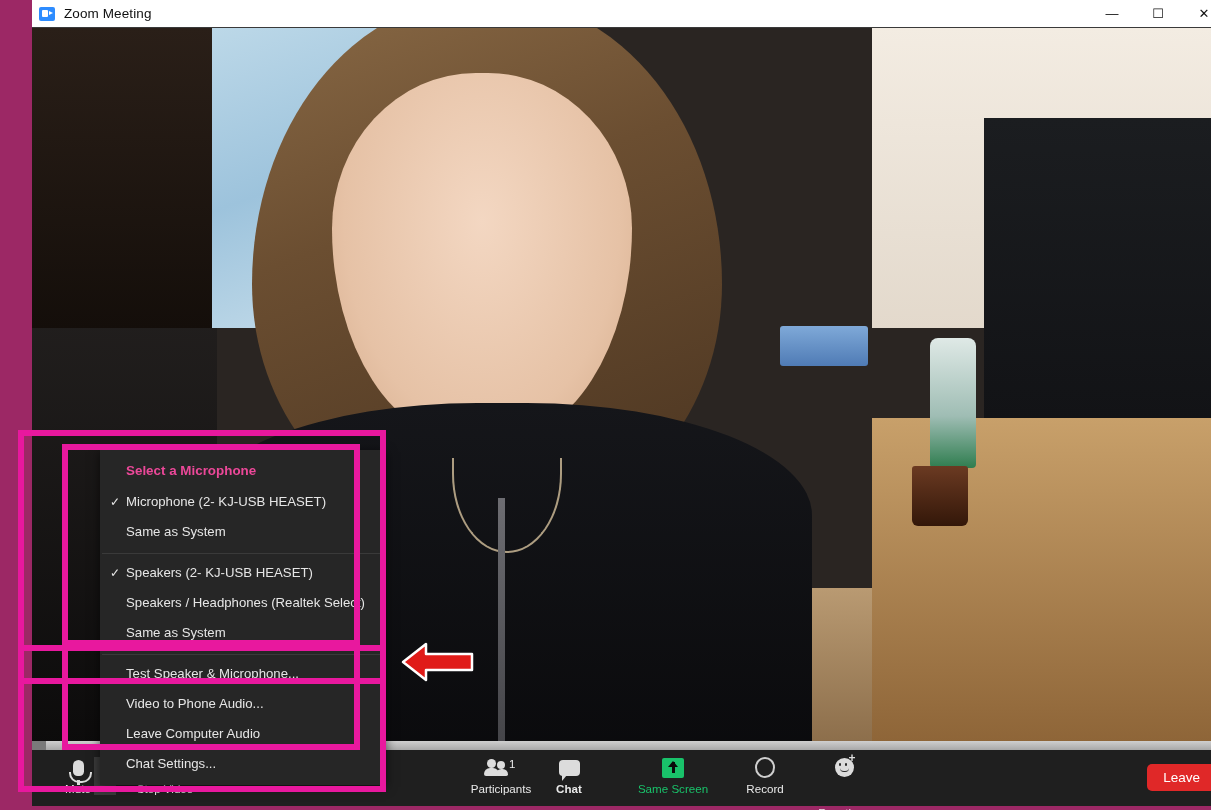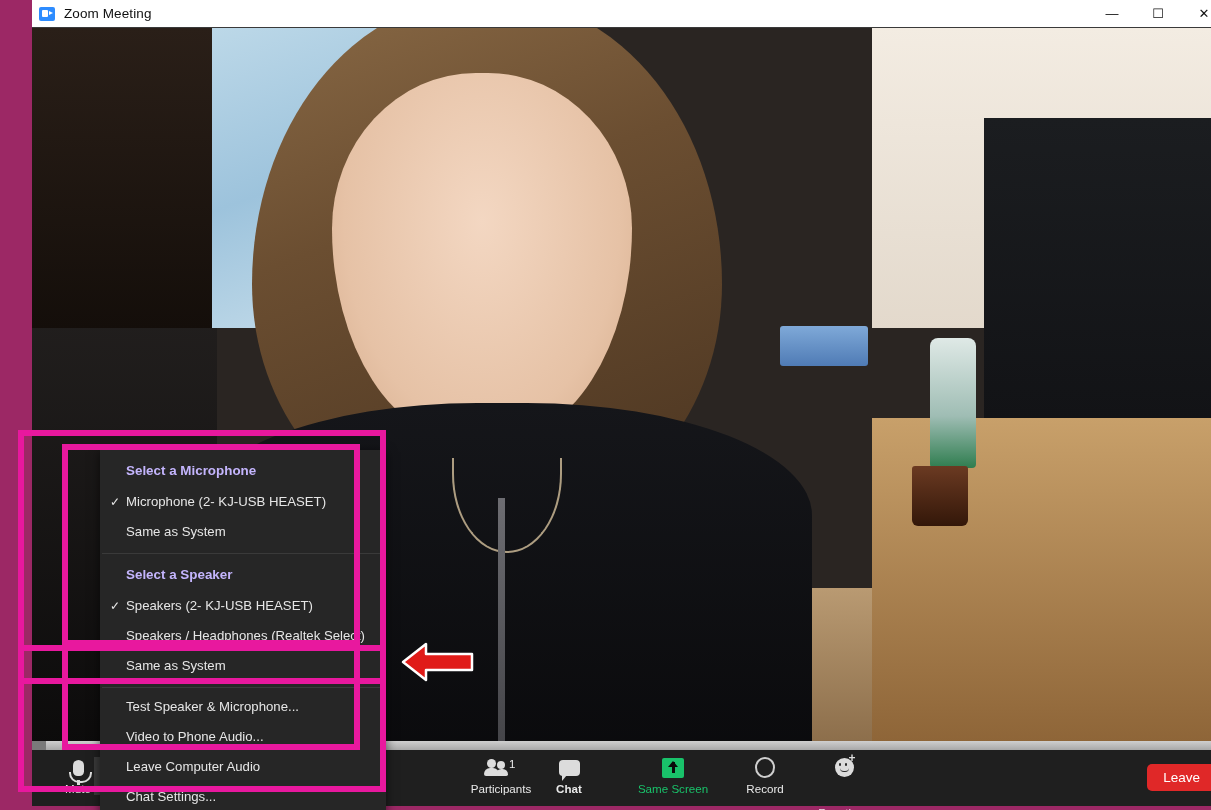--- a/index.html
+++ b/index.html
@@ -143,21 +143,21 @@
     width: 286px;
     background: #262626;
     color: #e6e6e6;
     font-size: 13.2px;
     box-shadow: 0 2px 10px rgba(0,0,0,.6);
     z-index: 40;
   }
   .menu-group { padding: 4px 0 6px 0; }
   .menu-divider { height: 1px; background: #3a3a3a; margin: 0 2px; }
   .menu-header {
-    font-weight: bold; font-size: 13.4px; color: #c4b5fd;
+    font-weight: bold; font-size: 13.4px; color: #ec4899;
     padding: 9px 0 9px 26px;
   }
   .menu-item {
     padding: 6px 0 6px 26px;
     position: relative; white-space: nowrap;
     line-height: 18px;
   }
   .menu-item .check {
     position: absolute; left: 10px; top: 6px;
     font-size: 12px; color: #e6e6e6;
@@ -280,21 +280,20 @@
         <span>Microphone (2- KJ-USB HEASET)</span>
       </div>
       <div class="menu-item">
         <span>Same as System</span>
       </div>
     </div>
 
     <div class="menu-divider"></div>
 
     <div class="menu-group">
-      <div class="menu-header">Select a Speaker</div>
       <div class="menu-item">
         <span class="check">✓</span>
         <span>Speakers (2- KJ-USB HEASET)</span>
       </div>
       <div class="menu-item">
         <span>Speakers / Headphones (Realtek Select)</span>
       </div>
       <div class="menu-item">
         <span>Same as System</span>
       </div>

